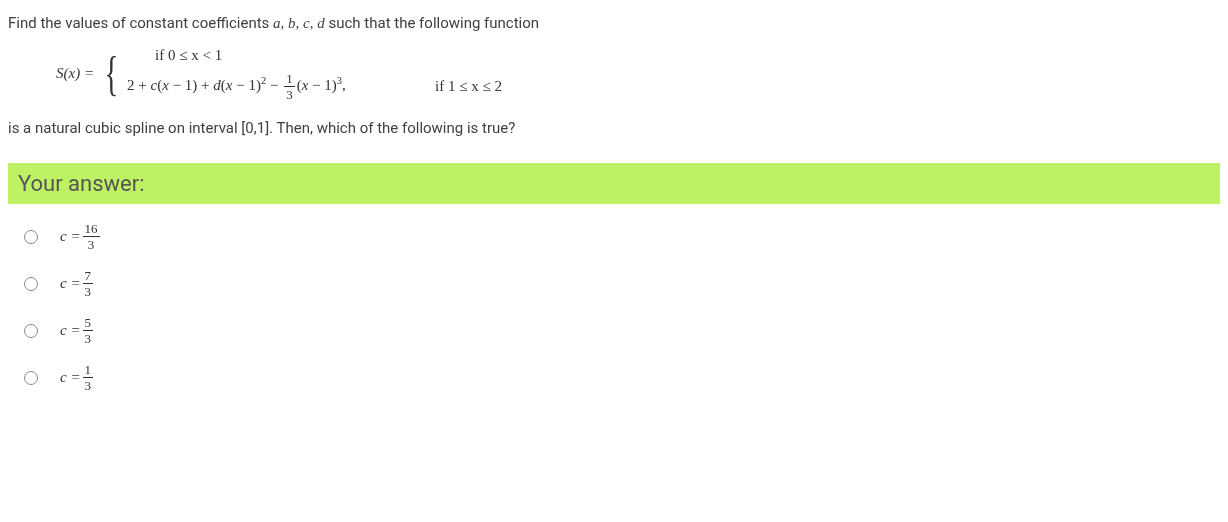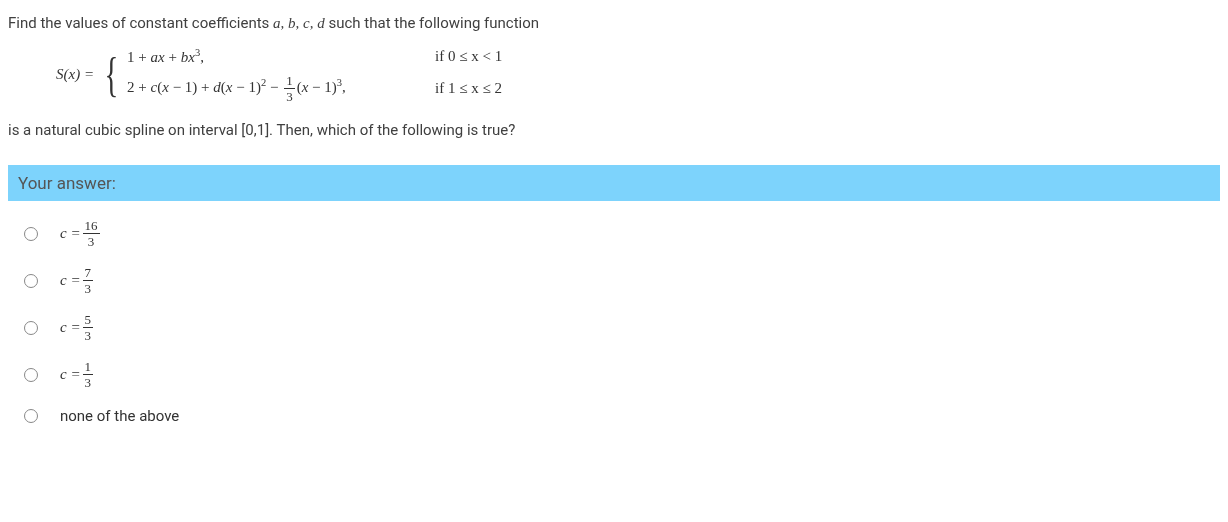--- a/index.html
+++ b/index.html
@@ -68,23 +68,23 @@
       margin: 0 2px;
     }
     .frac-num {
       border-bottom: 1px solid #333;
       padding: 0 2px 1px 2px;
     }
     .frac-den {
       padding: 1px 2px 0 2px;
     }
     .answer-header {
-      background: #7dd3fc;
+      background: #bef264;
       padding: 8px 10px;
-      font-size: 17px;
+      font-size: 22px;
       color: #555;
       margin-top: 24px;
       margin-bottom: 18px;
     }
     .options {
       display: flex;
       flex-direction: column;
       gap: 18px;
       padding-left: 16px;
     }
@@ -120,21 +120,20 @@
 
 <div class="question-text">
   <span>Find the values of constant coefficients </span><span class="italic-var">a, b, c, d</span><span> such that the following function</span>
 </div>
 
 <div class="function-def">
   <span class="sx-label"><span style="font-style:italic">S</span>(<span style="font-style:italic">x</span>) =</span>
   <span class="brace">{</span>
   <div class="piecewise">
     <div class="piece-row">
-      <span class="piece-expr">1 + <span style="font-style:italic">ax</span> + <span style="font-style:italic">bx</span><sup>3</sup>,</span>
       <span class="piece-cond">if  0 ≤ x &lt; 1</span>
     </div>
     <div class="piece-row">
       <span class="piece-expr">2 + <span style="font-style:italic">c</span>(<span style="font-style:italic">x</span> − 1) + <span style="font-style:italic">d</span>(<span style="font-style:italic">x</span> − 1)<sup>2</sup> − <span class="frac">
             <span class="frac-num">1</span>
             <span class="frac-den">3</span>
           </span>(<span style="font-style:italic">x</span> − 1)<sup>3</sup>,</span>
       <span class="piece-cond">if  1 ≤ x ≤ 2</span>
     </div>
   </div>
@@ -178,17 +177,13 @@
   <div class="option-row">
     <div class="radio"></div>
     <div class="option-label">
       <span style="font-style:italic">c = </span>
       <span class="frac">
           <span class="frac-num">1</span>
           <span class="frac-den">3</span>
         </span>
     </div>
   </div>
-  <div class="option-row">
-    <div class="radio"></div>
-    <div class="option-label-plain">none of the above</div>
-  </div>
 </div>
 
 </body></html>

